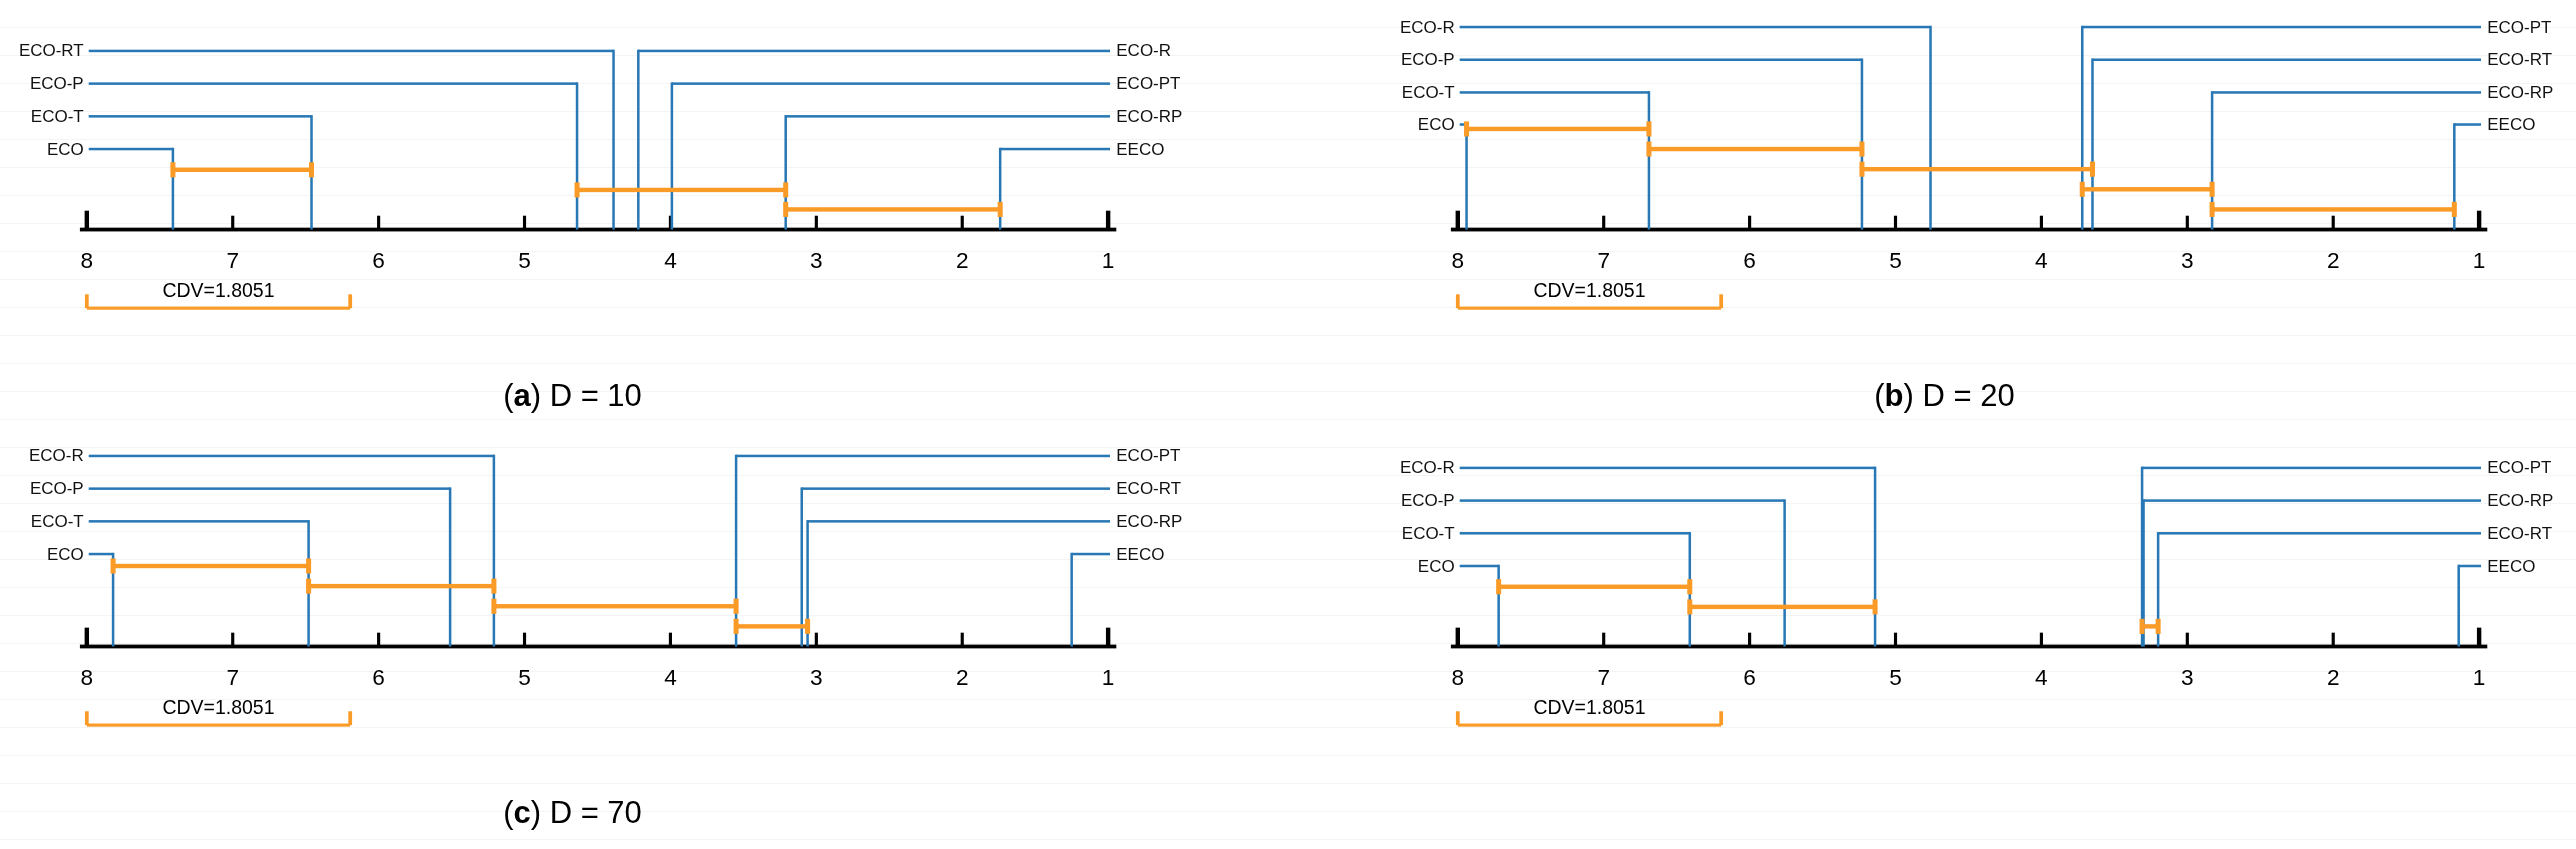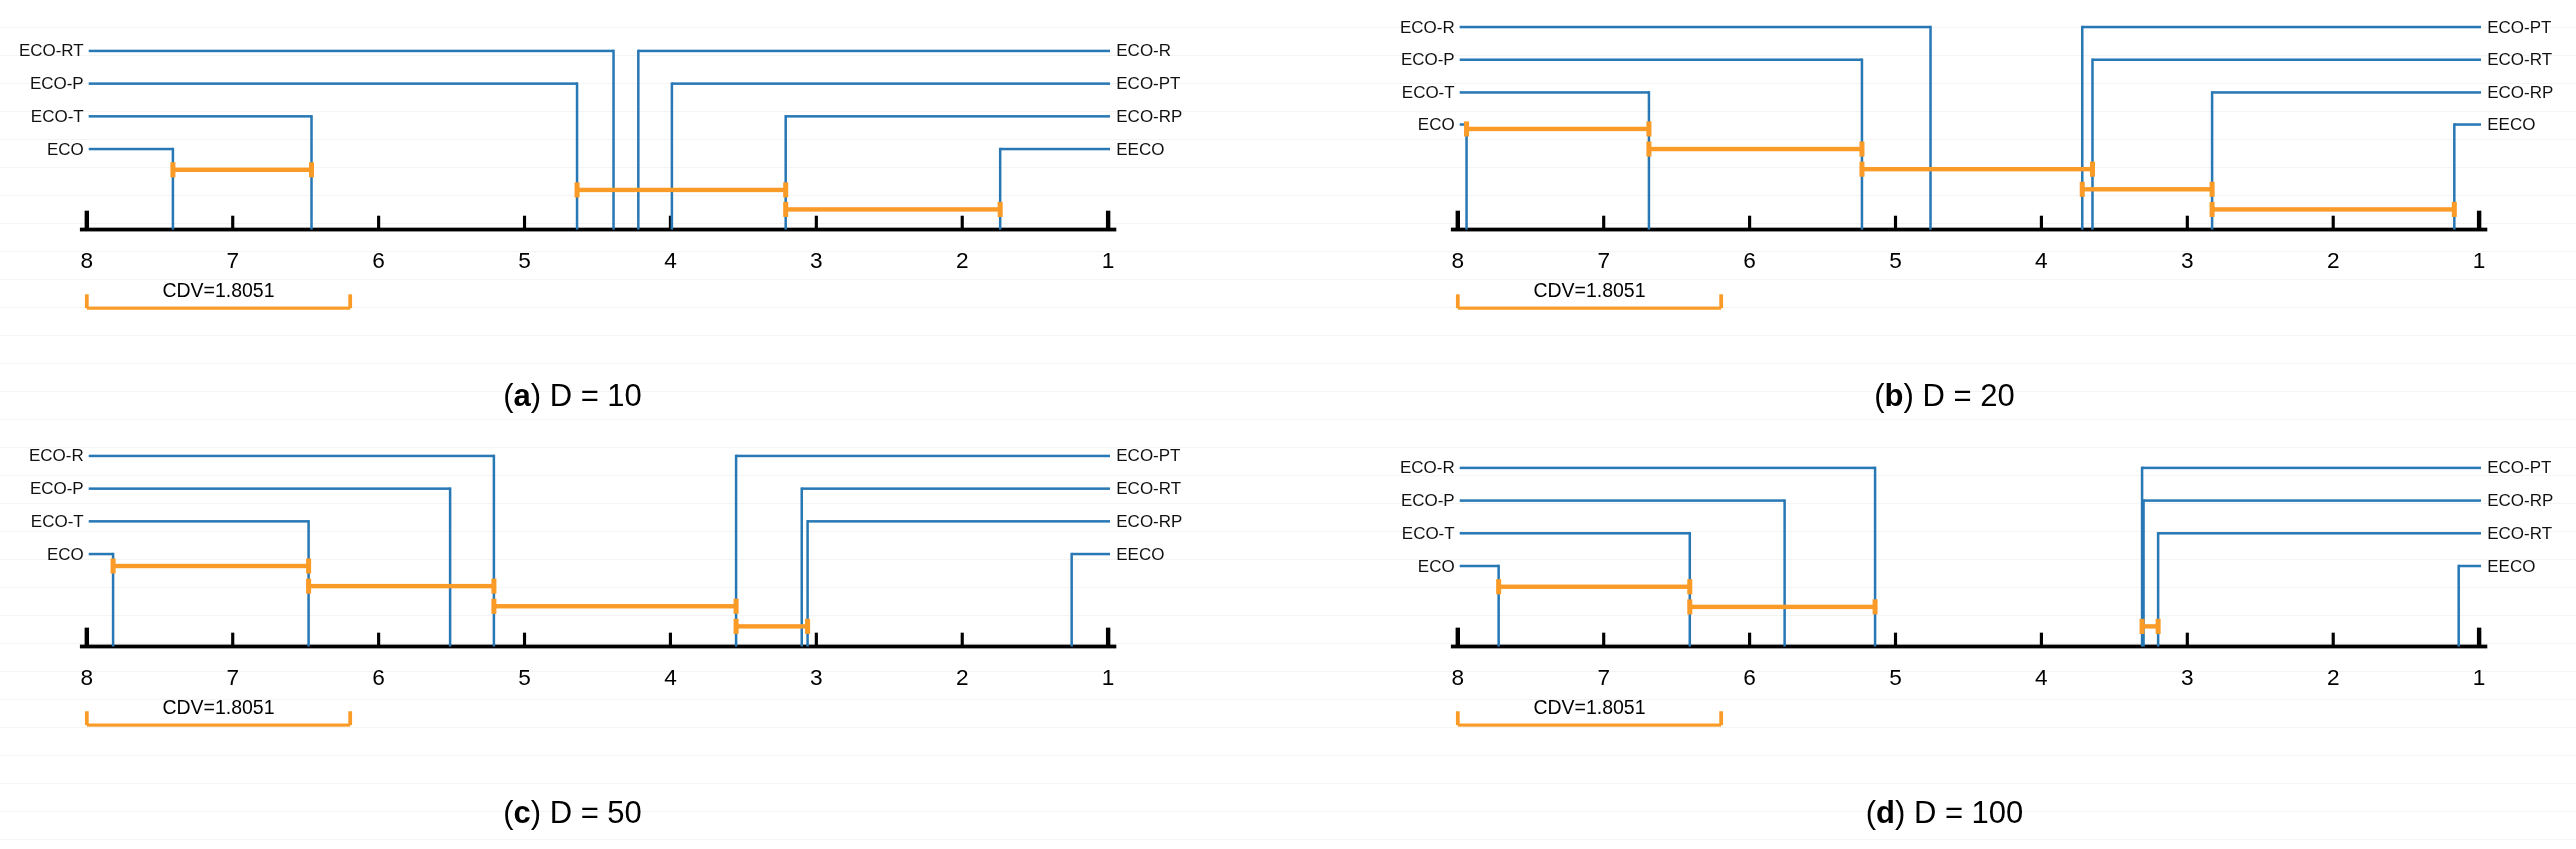--- a/index.html
+++ b/index.html
@@ -255,17 +255,16 @@
       <rect x="2317" y="1150.5" width="418.78319999999985" height="5" fill="#fa9b28"></rect>
       <rect x="2314" y="1131" width="6" height="22" fill="#fa9b28"></rect>
       <rect x="2732.7832" y="1131" width="6" height="22" fill="#fa9b28"></rect>
       <text x="2526.3916" y="1124" text-anchor="middle" dominant-baseline="central" font-size="31" fill="#000000" font-family="&quot;Liberation Sans&quot;, sans-serif" font-weight="normal">CDV=1.8051</text>
     </svg>
 
   <div class="caption" style="left:0px;top:378px;"><span>(</span><span class="cap-letter">a</span><span>)</span><span> <span>D = 10</span></span></div>
 
   <div class="caption" style="left:1372px;top:378px;"><span>(</span><span class="cap-letter">b</span><span>)</span><span> <span>D = 20</span></span></div>
 
-  <div class="caption" style="left:0px;top:795px;"><span>(</span><span class="cap-letter">c</span><span>)</span><span> <span>D = 50</span></span></div>
-
-  <div class="caption" style="left:1372px;top:795px;"><span>(</span><span class="cap-letter">d</span><span>)</span><span> <span>D = 100</span></span></div>
+  <div class="caption" style="left:0px;top:795px;"><span>(</span><span class="cap-letter">c</span><span>)</span><span> <span>D = 70</span></span></div>
+
 </div>
 
 
 </body></html>

